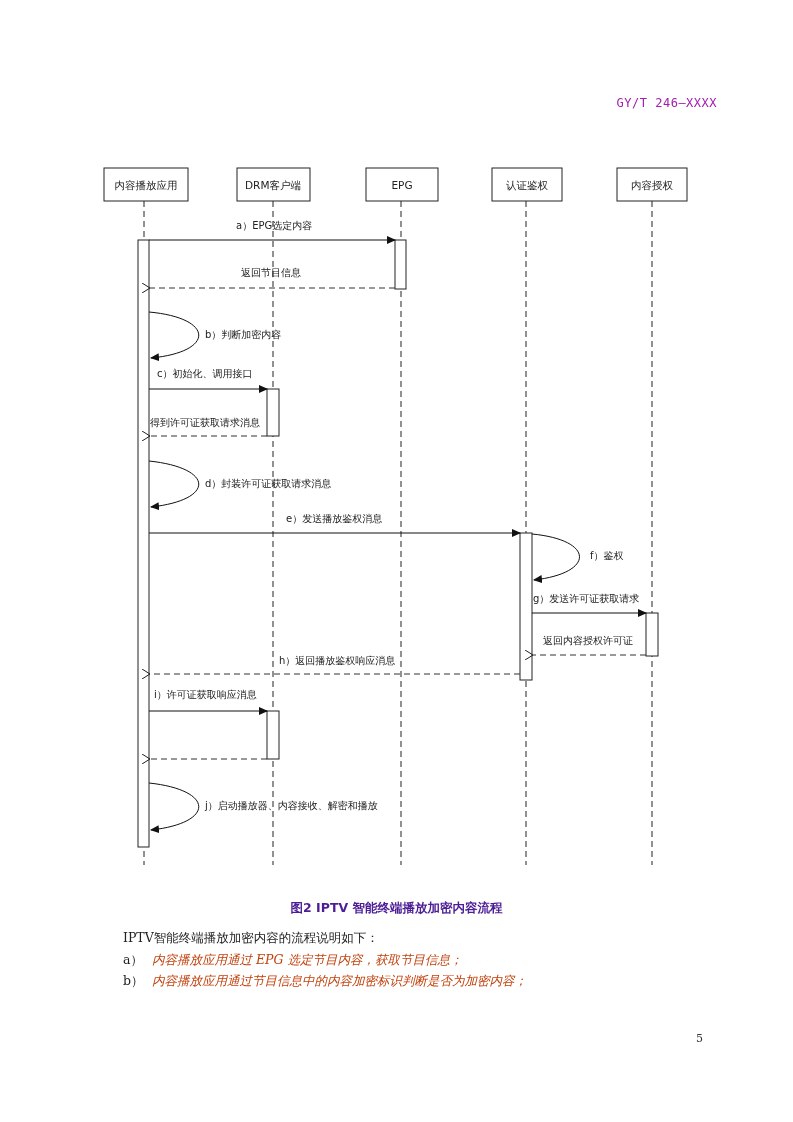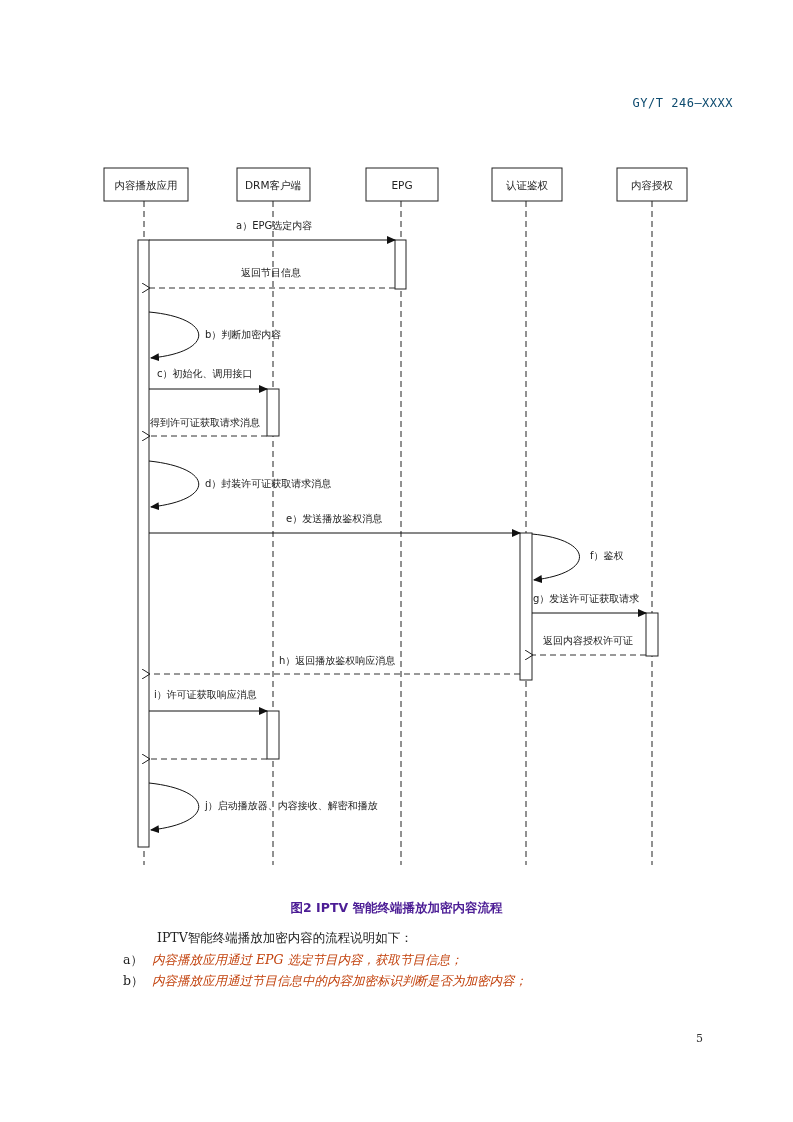--- a/index.html
+++ b/index.html
@@ -1,25 +1,25 @@
 <!DOCTYPE html>
 <html><head>
 <meta charset="utf-8">
 <style>
   html, body { margin: 0; padding: 0; background: #ffffff; }
   body { width: 793px; height: 1122px; position: relative; overflow: hidden;
          font-family: "DejaVu Serif", "Liberation Serif", serif; color: #222; }
-  .doc-id { position: absolute; top: 96px; right: 60px; font-family: "DejaVu Sans Mono", "Liberation Mono", monospace;
-            font-size: 12px; color: #0c4a6e; letter-spacing: 0.5px; }
+  .doc-id { position: absolute; top: 96px; right: 76px; font-family: "DejaVu Sans Mono", "Liberation Mono", monospace;
+            font-size: 12px; color: #a21caf; letter-spacing: 0.5px; }
   svg.diagram { position: absolute; left: 0; top: 0; }
   .lbl { font-family: "DejaVu Sans", "Liberation Sans", sans-serif; font-size: 10px; fill: #222; }
   .hdr { font-family: "DejaVu Sans", "Liberation Sans", sans-serif; font-size: 10.5px; fill: #222; }
   .fig-caption { position: absolute; top: 900px; left: 0; width: 793px; text-align: center;
                  font-family: "DejaVu Sans", "Liberation Sans", sans-serif; font-weight: bold; font-size: 12.5px; color: #4c1d95; }
-  .body-text { position: absolute; left: 123px; font-size: 12.5px; color: #222; white-space: nowrap; margin-left: 34px; }
+  .body-text { position: absolute; left: 123px; font-size: 12.5px; color: #222; white-space: nowrap; }
   .item-label { position: absolute; left: 123px; font-size: 12.5px; color: #222; }
   .item-text { position: absolute; left: 152px; font-size: 12.5px; color: #c2410c; white-space: nowrap; font-style: italic; }
   .page-number { position: absolute; top: 1032px; left: 696px; font-size: 11px; color: #333; }
 </style>
 </head>
 <body>
 
 <div class="doc-id">GY/T 246—XXXX</div>
 
 <svg class="diagram" width="793" height="880" viewBox="0 0 793 880">

